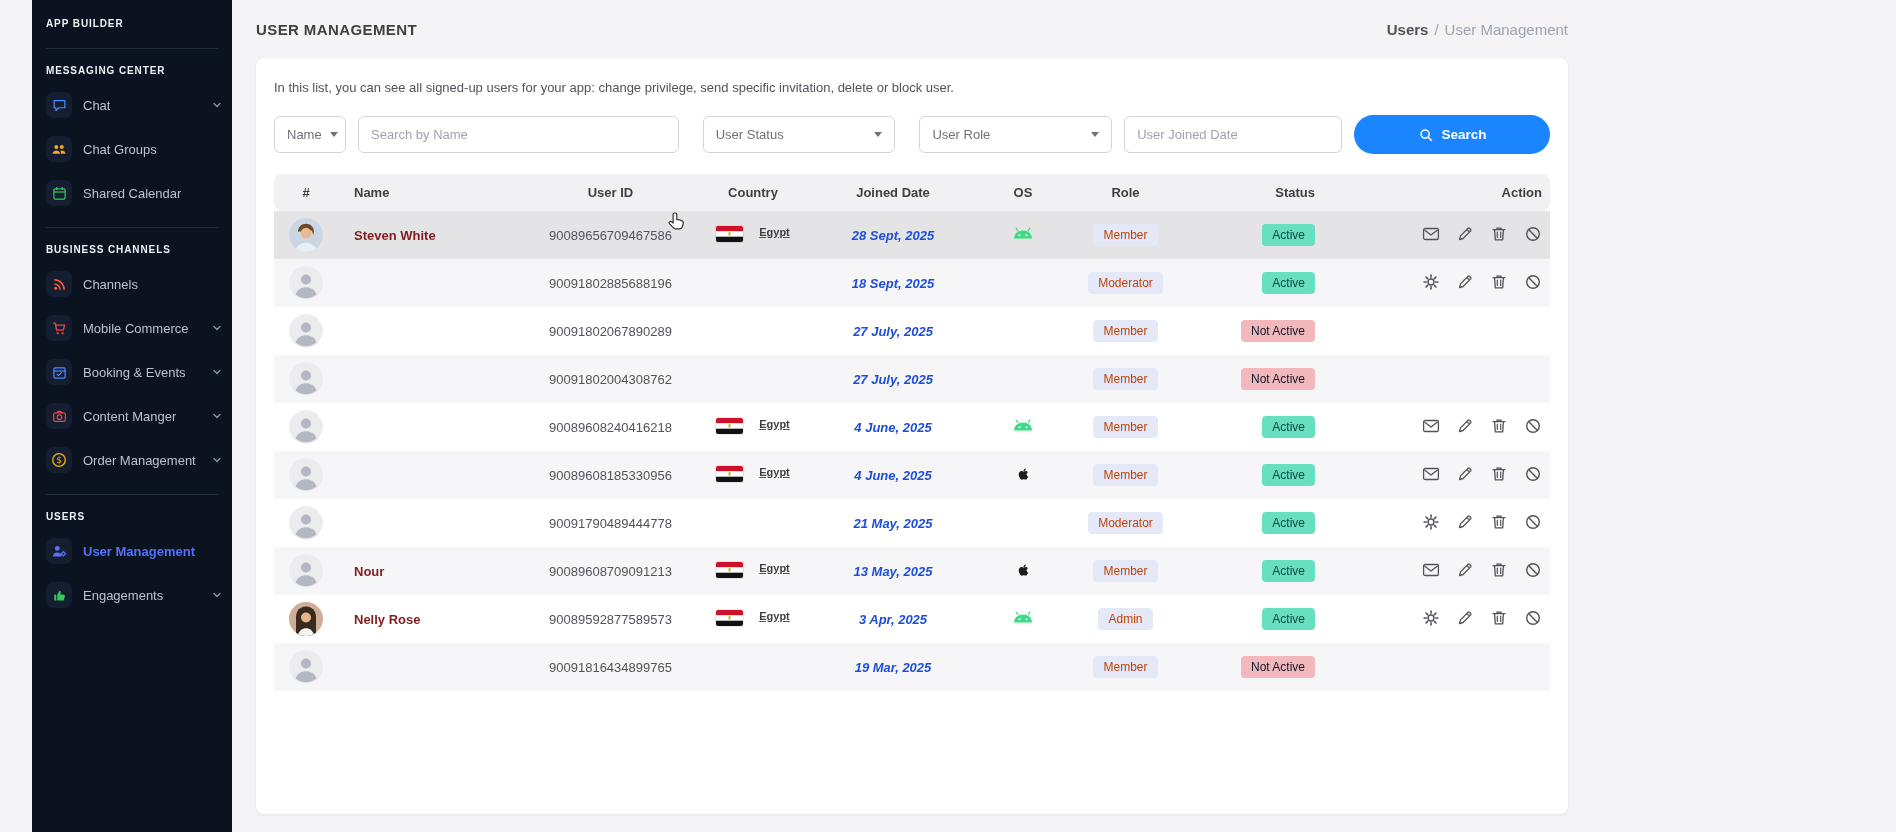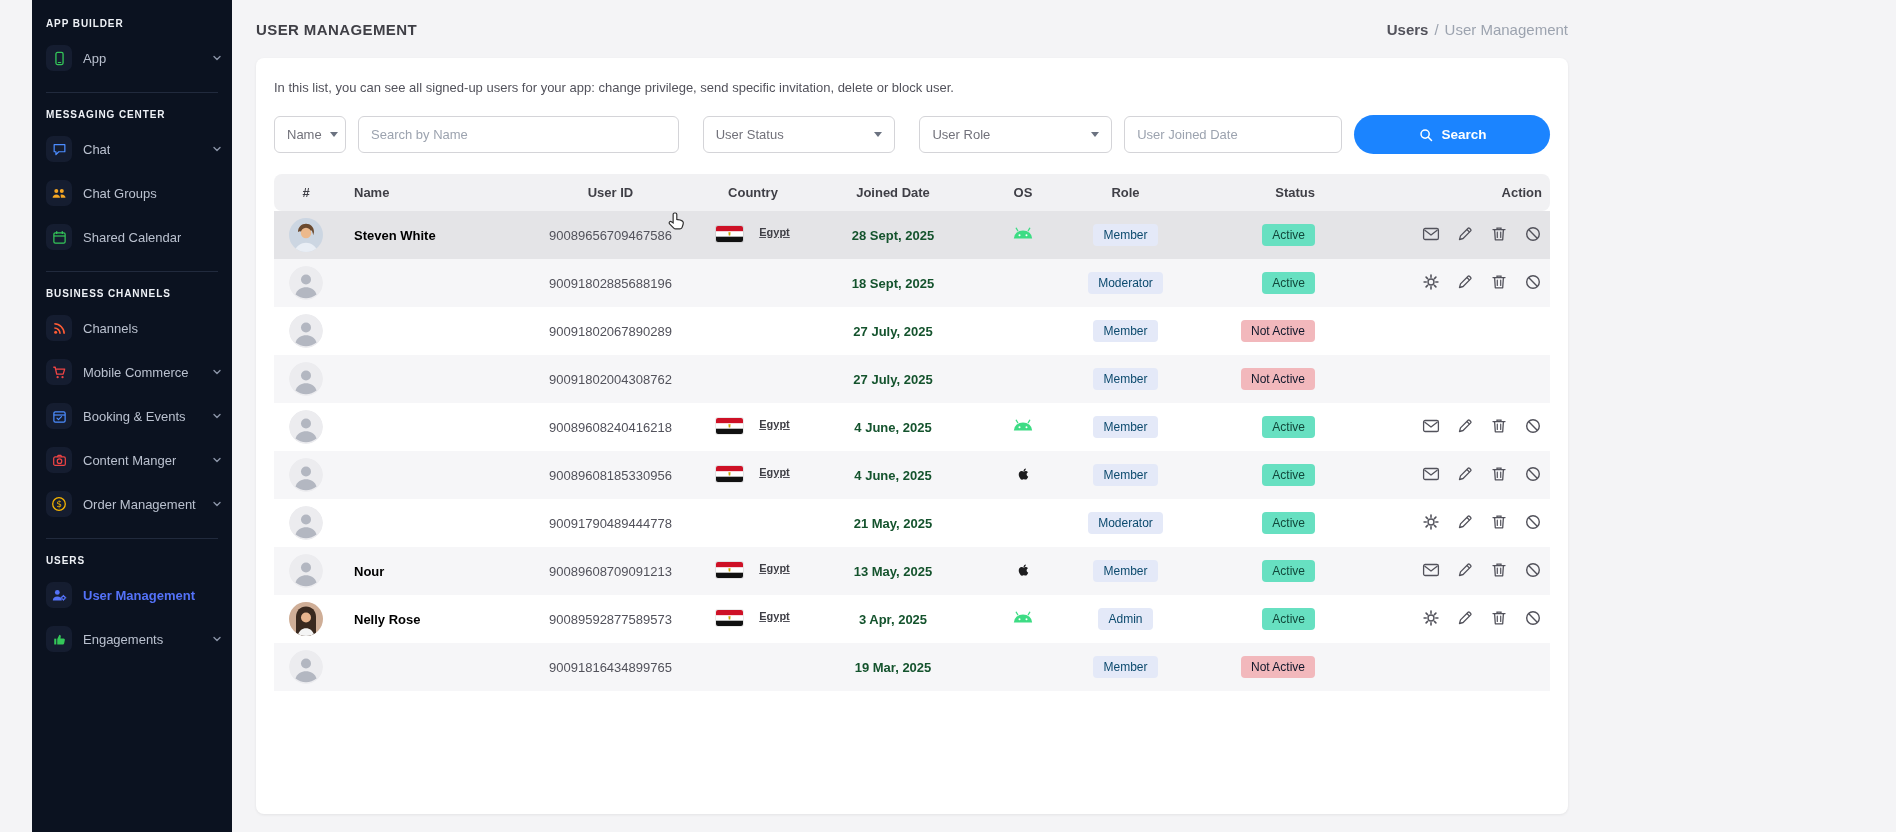--- a/index.html
+++ b/index.html
@@ -56,58 +56,44 @@
   th:nth-child(3), td:nth-child(3) { width:175px; text-align:center; }
   th:nth-child(4), td:nth-child(4) { width:110px; text-align:center; }
   th:nth-child(5), td:nth-child(5) { width:170px; text-align:center; }
   th:nth-child(6), td:nth-child(6) { width:90px;  text-align:center; }
   th:nth-child(7), td:nth-child(7) { width:115px; text-align:center; }
   th:nth-child(8), td:nth-child(8) { width:140px; text-align:right; }
   th:nth-child(9), td:nth-child(9) { text-align:right; }
 
   .avatar { width:34px; height:34px; border-radius:50%; overflow:hidden; display:inline-block; vertical-align:middle; }
   .avatar svg { display:block; }
-  .name-cell { font-weight:bold; color:#000000; }
-  .joined-cell { font-weight:bold; color:#14532d; }
+  .name-cell { font-weight:bold; color:#7f1d1d; }
+  .joined-cell { font-weight:bold; color:#1d4ed8;font-style:italic; }
   .country { display:inline-flex; align-items:flex-start; gap:16px;text-decoration:underline; }
   .flag { width:27px; height:16px; border-radius:2px; overflow:hidden; display:inline-block; box-shadow:0 0 0 1px rgba(0,0,0,.08); }
   .flag svg { display:block; }
   .country-name { font-size:11px; font-weight:bold; color:#3f3f46; }
   .os { display:inline-flex; align-items:center; justify-content:center; }
   .pill { display:inline-block; padding:4px 10px; border-radius:4px; font-size:12px; line-height:1.2; white-space:nowrap; }
-  .pill.role { background:#e4e9f8; color:#0c4a6e; }
+  .pill.role { background:#e4e9f8; color:#c2410c; }
   .pill.status-active { background:#67e0c1; color:#11473a; }
   .pill.status-inactive { background:#f2b8bc; color:#0f172a; }
   .actions { display:inline-flex; gap:16px; align-items:center; }
   .action-btn { background:none; border:none; padding:0; cursor:pointer; color:#52525b; display:inline-flex; }
   .action-btn svg { display:block; }
 
   .cursor { position:absolute; left:435px; top:210px; pointer-events:none; z-index:10; }
 </style>
 </head>
 <body>
 
 <div class="app">
 
   <aside class="sidebar" id="sidebar">
       <div class="side-label">APP BUILDER</div>
-      <div class="side-item">
-        <span class="icon-box" style="color:#34c759">
-          <svg width="15" height="15" viewBox="0 0 16 16">
-            <rect x="4.2" y="1.5" width="7.6" height="13" rx="1.6" fill="none" stroke="currentColor" stroke-width="1.4"></rect>
-            <line x1="6.7" y1="12.2" x2="9.3" y2="12.2" stroke="currentColor" stroke-width="1.2" stroke-linecap="round"></line>
-          </svg>
-        </span>
-        <span class="side-text">App</span>
-        <span class="chevron">
-          <svg width="10" height="10" viewBox="0 0 10 10">
-            <path d="M2 3.5l3 3 3-3" stroke="currentColor" stroke-width="1.4" fill="none" stroke-linecap="round" stroke-linejoin="round"></path>
-          </svg>
-        </span>
-      </div>
       <div class="side-divider"></div>
       <div class="side-label">MESSAGING CENTER</div>
       <div class="side-item">
         <span class="icon-box" style="color:#4c8dff">
           <svg width="15" height="15" viewBox="0 0 16 16">
             <path d="M2.3 2.8h11.4v7.6H7.2L4.2 13.4v-3H2.3z" fill="none" stroke="currentColor" stroke-width="1.3" stroke-linejoin="round"></path>
           </svg>
         </span>
         <span class="side-text">Chat</span>
         <span class="chevron">

